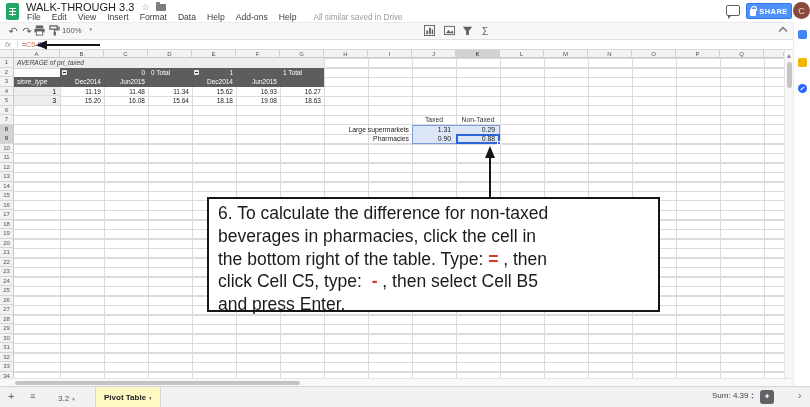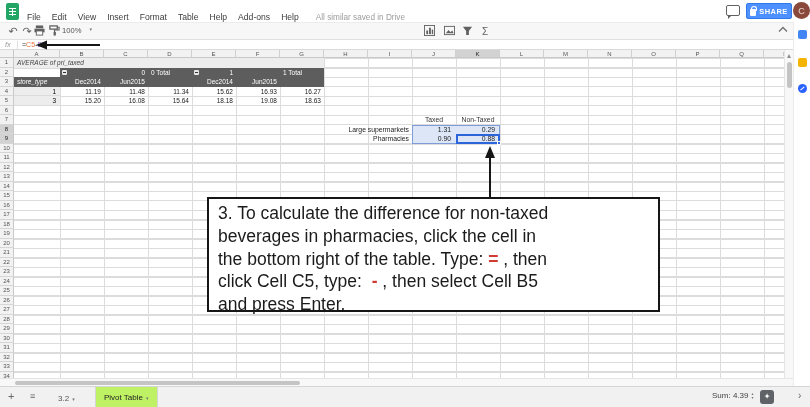--- a/index.html
+++ b/index.html
@@ -71,21 +71,21 @@
   .rail-icon{position:absolute;left:4px;width:9px;height:9px}
   #rail-calendar{top:8px;background:#4285f4;border-radius:2px}
   #rail-keep{top:36px;background:#f4b400;border-radius:2px}
   #rail-tasks{top:62px;background:#2962ff;border-radius:50%}
   #rail-tasks:before{content:"";position:absolute;left:2px;top:4px;width:5px;height:1.4px;background:#fff;transform:rotate(-40deg)}
   
   #bottombar{position:absolute;left:0;top:386px;width:810px;height:21px;background:#f1f1f1;border-top:1px solid #d5d5d5}
   #add-sheet{position:absolute;left:8px;top:3px;font-size:11px;color:#666}
   #all-sheets{position:absolute;left:30px;top:4px;font-size:9px;color:#666}
   .sheet-tab{position:absolute;top:2px;height:19px;display:flex;align-items:center;gap:3px;padding:0 8px;font-size:8px;color:#555}
-  .sheet-tab.active{background:#bef264;border-left:1px solid #d5d5d5;border-right:1px solid #d5d5d5;font-weight:normal;color:#222;top:0;height:21px}
+  .sheet-tab.active{background:#fef9c3;border-left:1px solid #d5d5d5;border-right:1px solid #d5d5d5;font-weight:bold;color:#222;top:0;height:21px}
   #sum-box{position:absolute;left:712px;top:4px;display:flex;align-items:center;gap:3px;font-size:8px;color:#444}
   #sum-carets{display:flex;flex-direction:column;font-size:4px;line-height:3.5px;color:#777}
   #explore-btn{position:absolute;left:760px;top:3px;width:14px;height:14px;background:#5f6368;border-radius:3px;
     color:#fff;font-size:8px;line-height:14px;text-align:center}
   #panel-chevron{position:absolute;left:798px;top:3px;font-size:10px;color:#666}
   
   .anno-box{position:absolute;background:#fff;border:2px solid #161616;color:#1b1b1b;z-index:50}
   #callout-formula{left:100px;top:22px;width:322px;height:47px;padding:3px 6px;font-size:14px;line-height:1.32}
   #callout-formula .red{color:#cb2f2a;font-weight:bold}
   #step1-box{left:207px;top:197px;width:453px;height:115px;padding:3px 9px;font-size:17.5px;line-height:1.3;white-space:pre-wrap}
@@ -93,27 +93,32 @@
   .redsym{color:#d23b31;font-weight:bold}
   #arrows{position:absolute;left:0;top:0;width:810px;height:407px;z-index:45;pointer-events:none}
 </style>
 </head>
 <body>
 
 <div id="app">
 
   <div id="topbar">
     <div id="sheets-icon"></div>
+    <div id="title-row">
+      <span id="doc-title">WALK-THROUGH 3.3</span>
+      <span class="tb-mini">☆</span>
+      <span id="folder-icon"></span>
+    </div>
     <div id="menu-row">
         <span class="menu-item">File</span>
         <span class="menu-item">Edit</span>
         <span class="menu-item">View</span>
         <span class="menu-item">Insert</span>
         <span class="menu-item">Format</span>
-        <span class="menu-item">Table</span>
+        <span class="menu-item">Data</span>
         <span class="menu-item">Help</span>
         <span class="menu-item">Add-ons</span>
         <span class="menu-item">Help</span>
         <span id="saved-status">All similar saved in Drive</span>
       </div>
     <div id="comment-btn"></div>
     <div id="share-btn">
       <span id="share-lock"></span>
       <span class="lbl">SHARE</span>
     </div>
@@ -326,19 +331,19 @@
     <g>
       <line x1="100" y1="45" x2="46" y2="45" stroke="#161616" stroke-width="2"></line>
       <polygon points="36,45 47,40.5 47,49.5" fill="#161616"></polygon>
     </g>
     <g>
       <line x1="490" y1="197" x2="490" y2="155" stroke="#161616" stroke-width="2"></line>
       <polygon points="490,146 485,158 495,158" fill="#161616"></polygon>
     </g>
   </svg>
 
-  <div class="anno-box" id="step1-box"><span>3. To calculate the difference for non-taxed
+  <div class="anno-box" id="step1-box"><span>6. To calculate the difference for non-taxed
 beverages in pharmacies, click the cell in
 the bottom right of the table. Type: </span><span class="redsym">=</span><span> , then
 click Cell C5, type:  </span><span class="redsym">-</span><span> , then select Cell B5
 and press Enter.</span></div>
 
 </div>
 
 </body></html>

